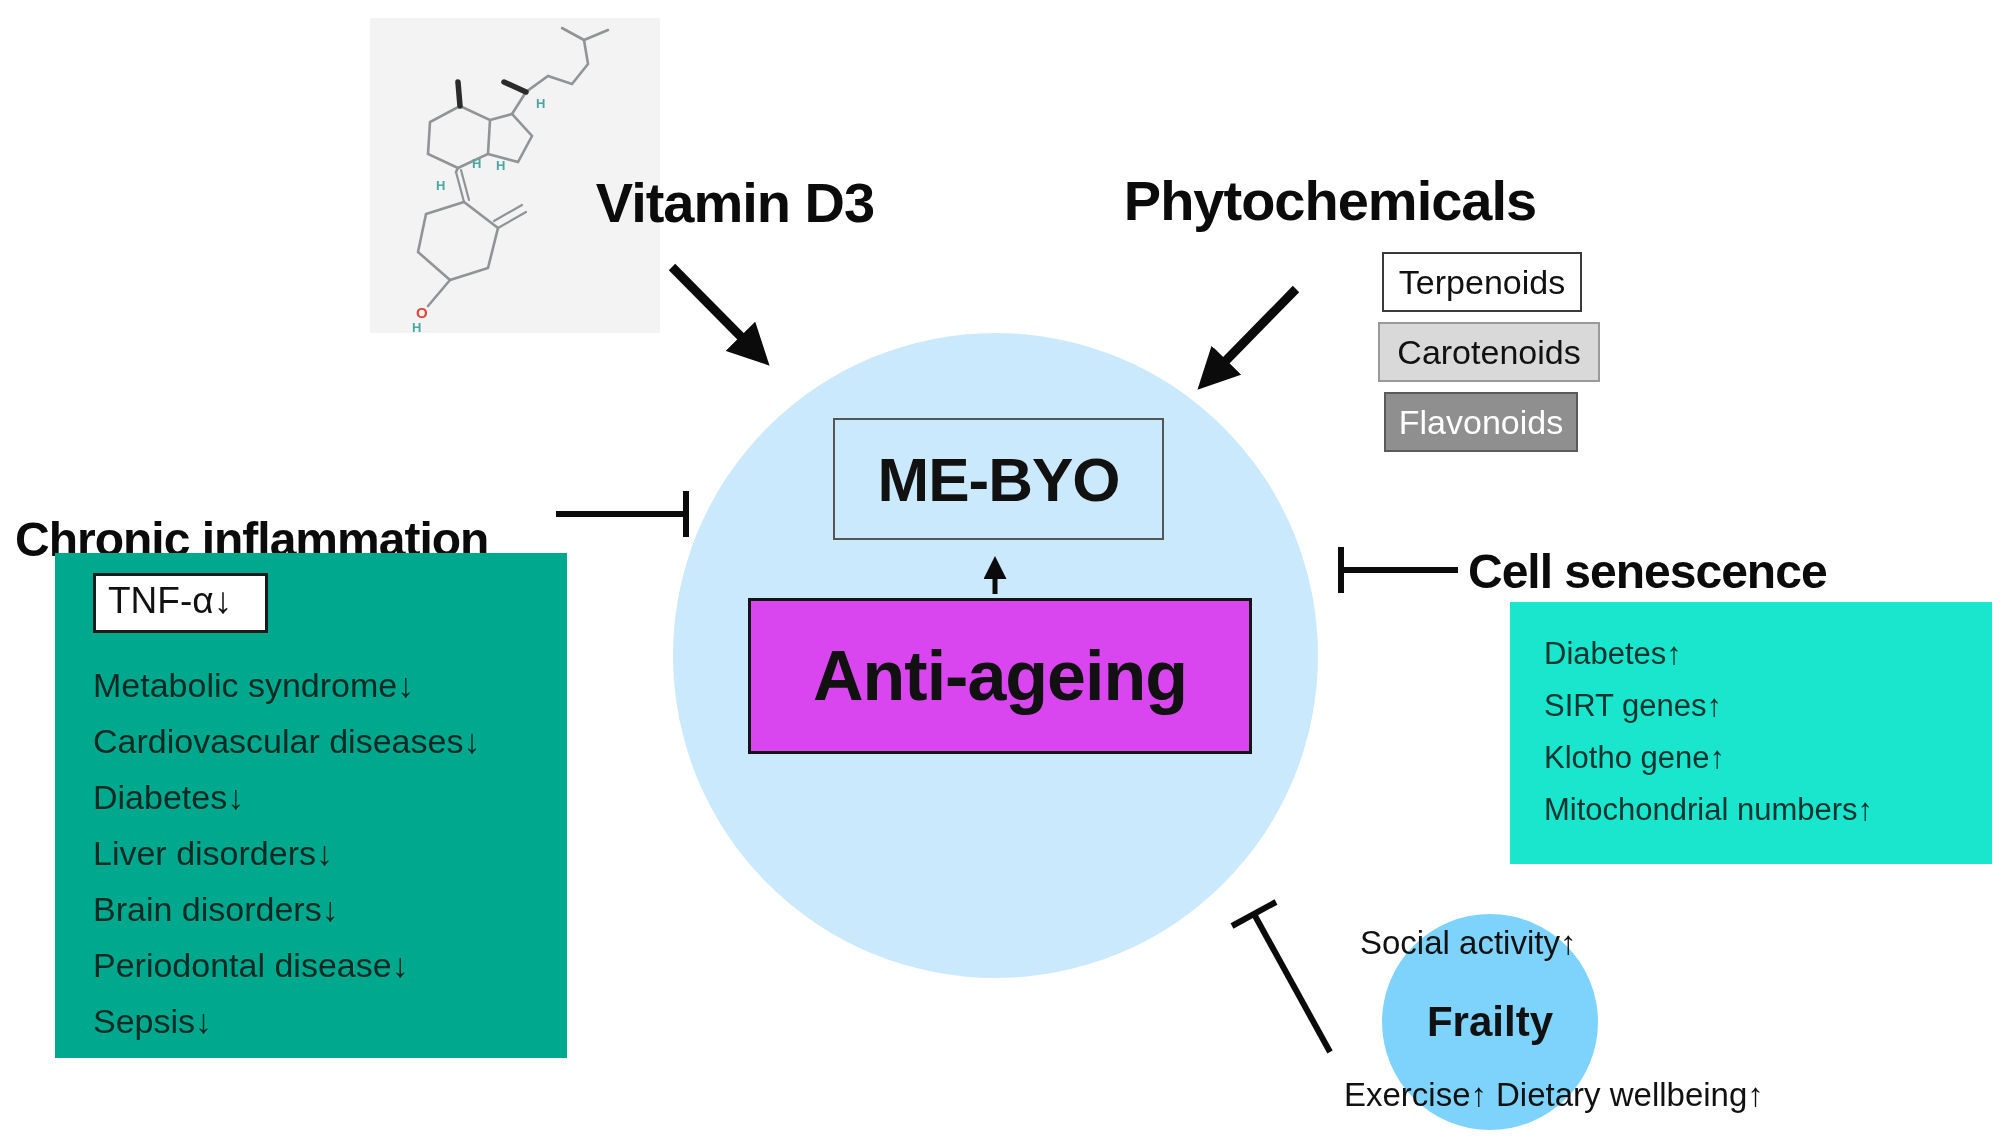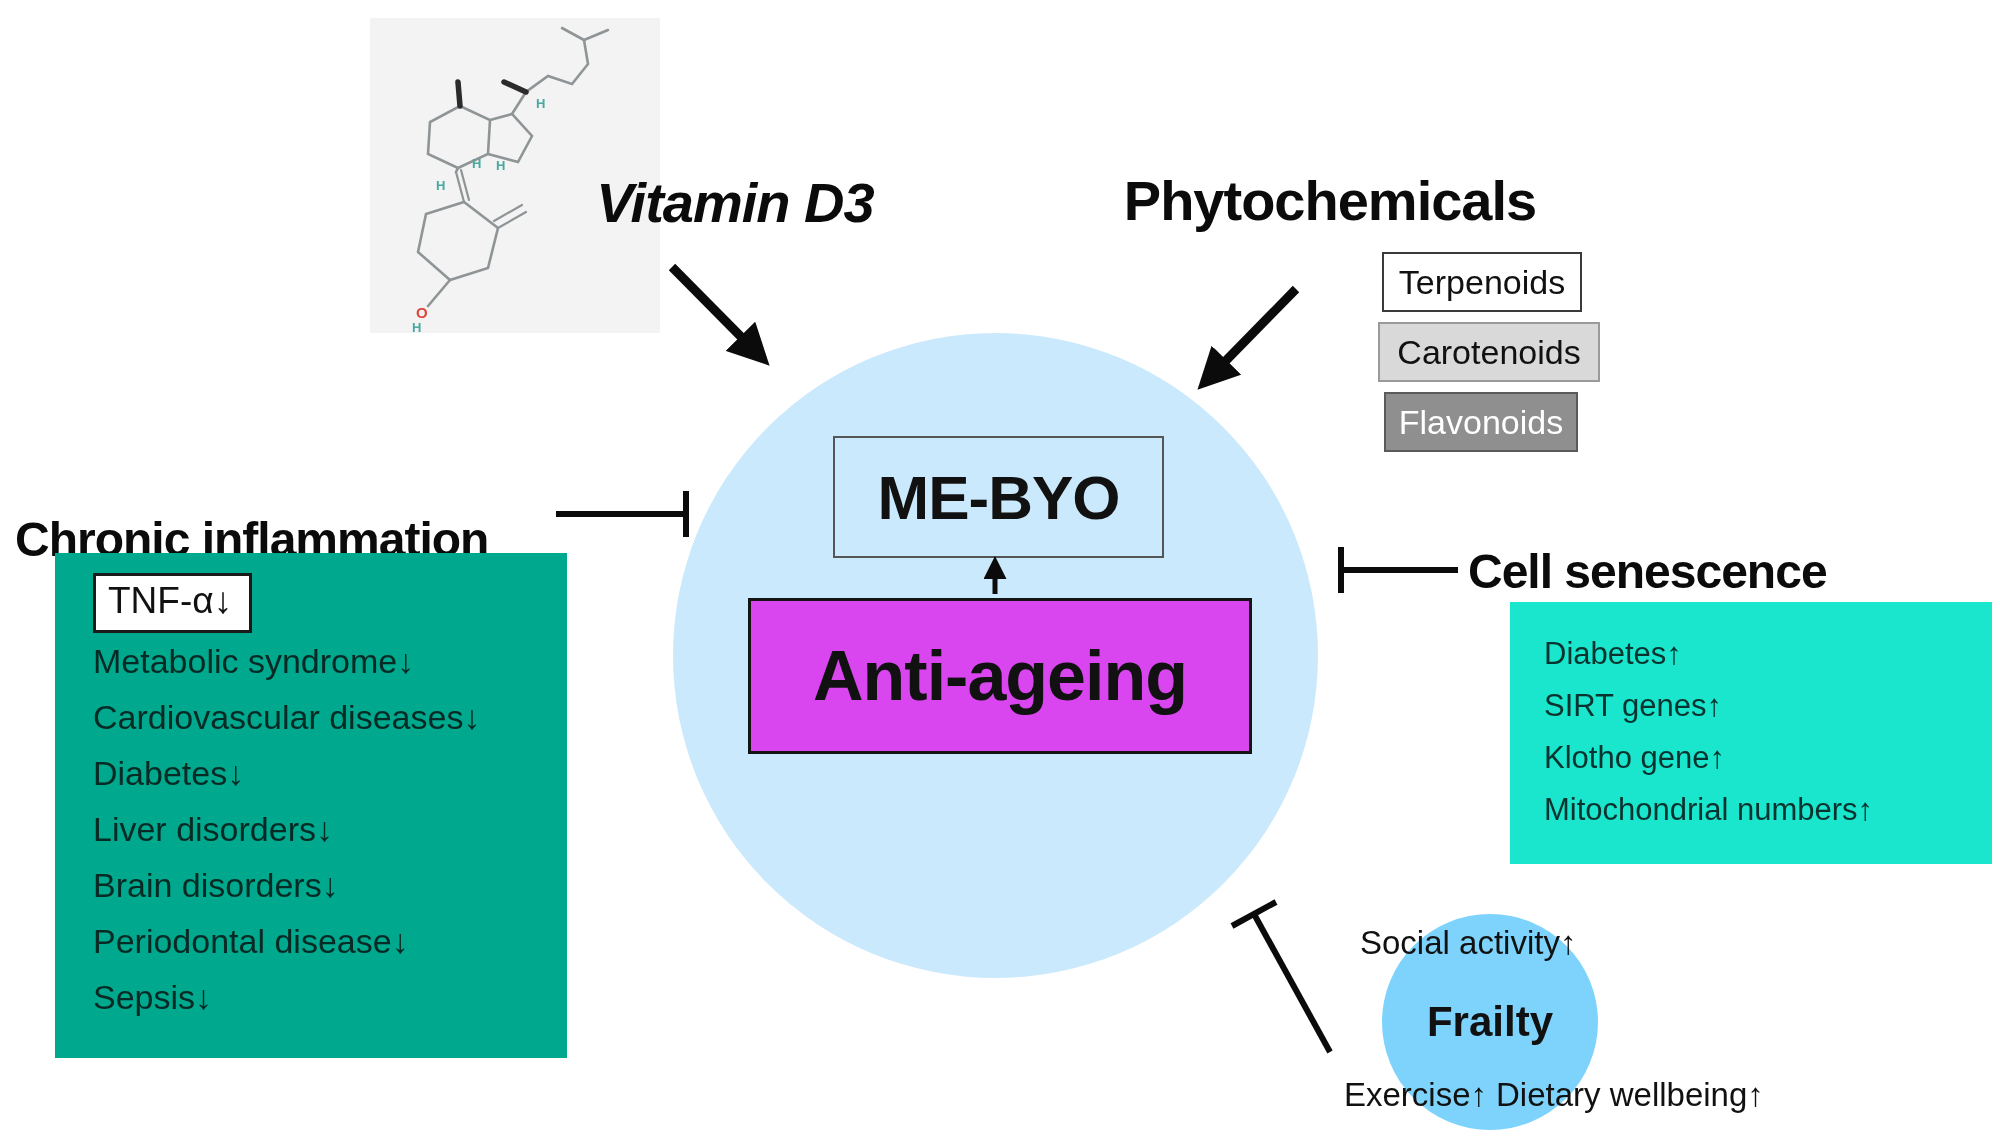--- a/index.html
+++ b/index.html
@@ -12,30 +12,30 @@
   
   #molecule-panel{left:370px;top:18px;width:290px;height:315px;background:#f3f3f3;}
   
   .chem-box{display:flex;align-items:center;justify-content:center;font-size:34px;
             box-sizing:border-box;white-space:nowrap;}
   #terpenoids-box{left:1382px;top:252px;width:200px;height:60px;background:#ffffff;border:2px solid #3a3a3a;}
   #carotenoids-box{left:1378px;top:322px;width:222px;height:60px;background:#d9d9d9;border:2px solid #9a9a9a;}
   #flavonoids-box{left:1384px;top:392px;width:194px;height:60px;background:#8f8f8f;border:2px solid #5a5a5a;color:#ffffff;}
   
   #mebyo-circle{left:673px;top:333px;width:645px;height:645px;border-radius:50%;background:#cbe9fc;}
-  #mebyo-box{left:833px;top:436px;width:327px;height:118px;background:#cbe9fc;border:2px solid #555;
+  #mebyo-box{left:833px;top:418px;width:327px;height:118px;background:#cbe9fc;border:2px solid #555;
              display:flex;align-items:center;justify-content:center;font-size:62px;font-weight:bold;letter-spacing:-1px;}
   #anti-ageing-box{left:748px;top:598px;width:498px;height:150px;background:#d946ef;border:3px solid #141414;
              display:flex;align-items:center;justify-content:center;font-size:70px;font-weight:bold;letter-spacing:-1px;}
   
   #chronic-title{left:15px;top:480px;margin-top:32px;}
   #inflammation-panel{left:55px;top:553px;width:512px;height:505px;background:#00a88e;
                       box-sizing:border-box;padding:20px 0 0 38px;}
   #tnf-box{display:inline-block;background:#ffffff;border:3px solid #1a1a1a;font-size:37px;
-           padding:4px 17px 8px 12px;margin-bottom:0;}
+           padding:4px 33px 8px 12px;margin-bottom:24px;}
   .inf-item{font-size:34px;line-height:56px;color:#072a24;white-space:nowrap;}
   
   #senescence-title{left:1468px;top:544px;}
   #senescence-panel{left:1510px;top:602px;width:482px;height:262px;background:#1ae5cd;
                     box-sizing:border-box;padding:26px 0 0 34px;}
   .sen-item{font-size:31px;line-height:52px;color:#08332e;white-space:nowrap;}
   
   #frailty-circle{left:1382px;top:914px;width:216px;height:216px;border-radius:50%;background:#7dd3fc;
                   display:flex;align-items:center;justify-content:center;text-align:right;}
   #frailty-title{font-size:42px;font-weight:bold;}
@@ -78,21 +78,21 @@
 
       <text class="mol-o" x="46" y="300">O</text>
       <text class="mol-h" x="42" y="314">H</text>
       <text class="mol-h" x="66" y="172">H</text>
       <text class="mol-h" x="102" y="150">H</text>
       <text class="mol-h" x="126" y="152">H</text>
       <text class="mol-h" x="166" y="90">H</text>
     </svg>
   </div>
 
-  <div class="abs title big-title" style="left:565px;top:170px;width:340px;font-style:italic;">Vitamin D3</div>
+  <div class="abs title big-title" style="left:565px;top:170px;width:340px;">Vitamin D3</div>
   <div class="abs title big-title" style="left:1080px;top:168px;width:500px;">Phytochemicals</div>
 
   <div class="abs chem-box" id="terpenoids-box">Terpenoids</div>
   <div class="abs chem-box" id="carotenoids-box">Carotenoids</div>
   <div class="abs chem-box" id="flavonoids-box">Flavonoids</div>
 
   <div class="abs" id="mebyo-circle"></div>
   <div class="abs" id="mebyo-box">ME-BYO</div>
   <div class="abs" id="anti-ageing-box">Anti-ageing</div>
 

